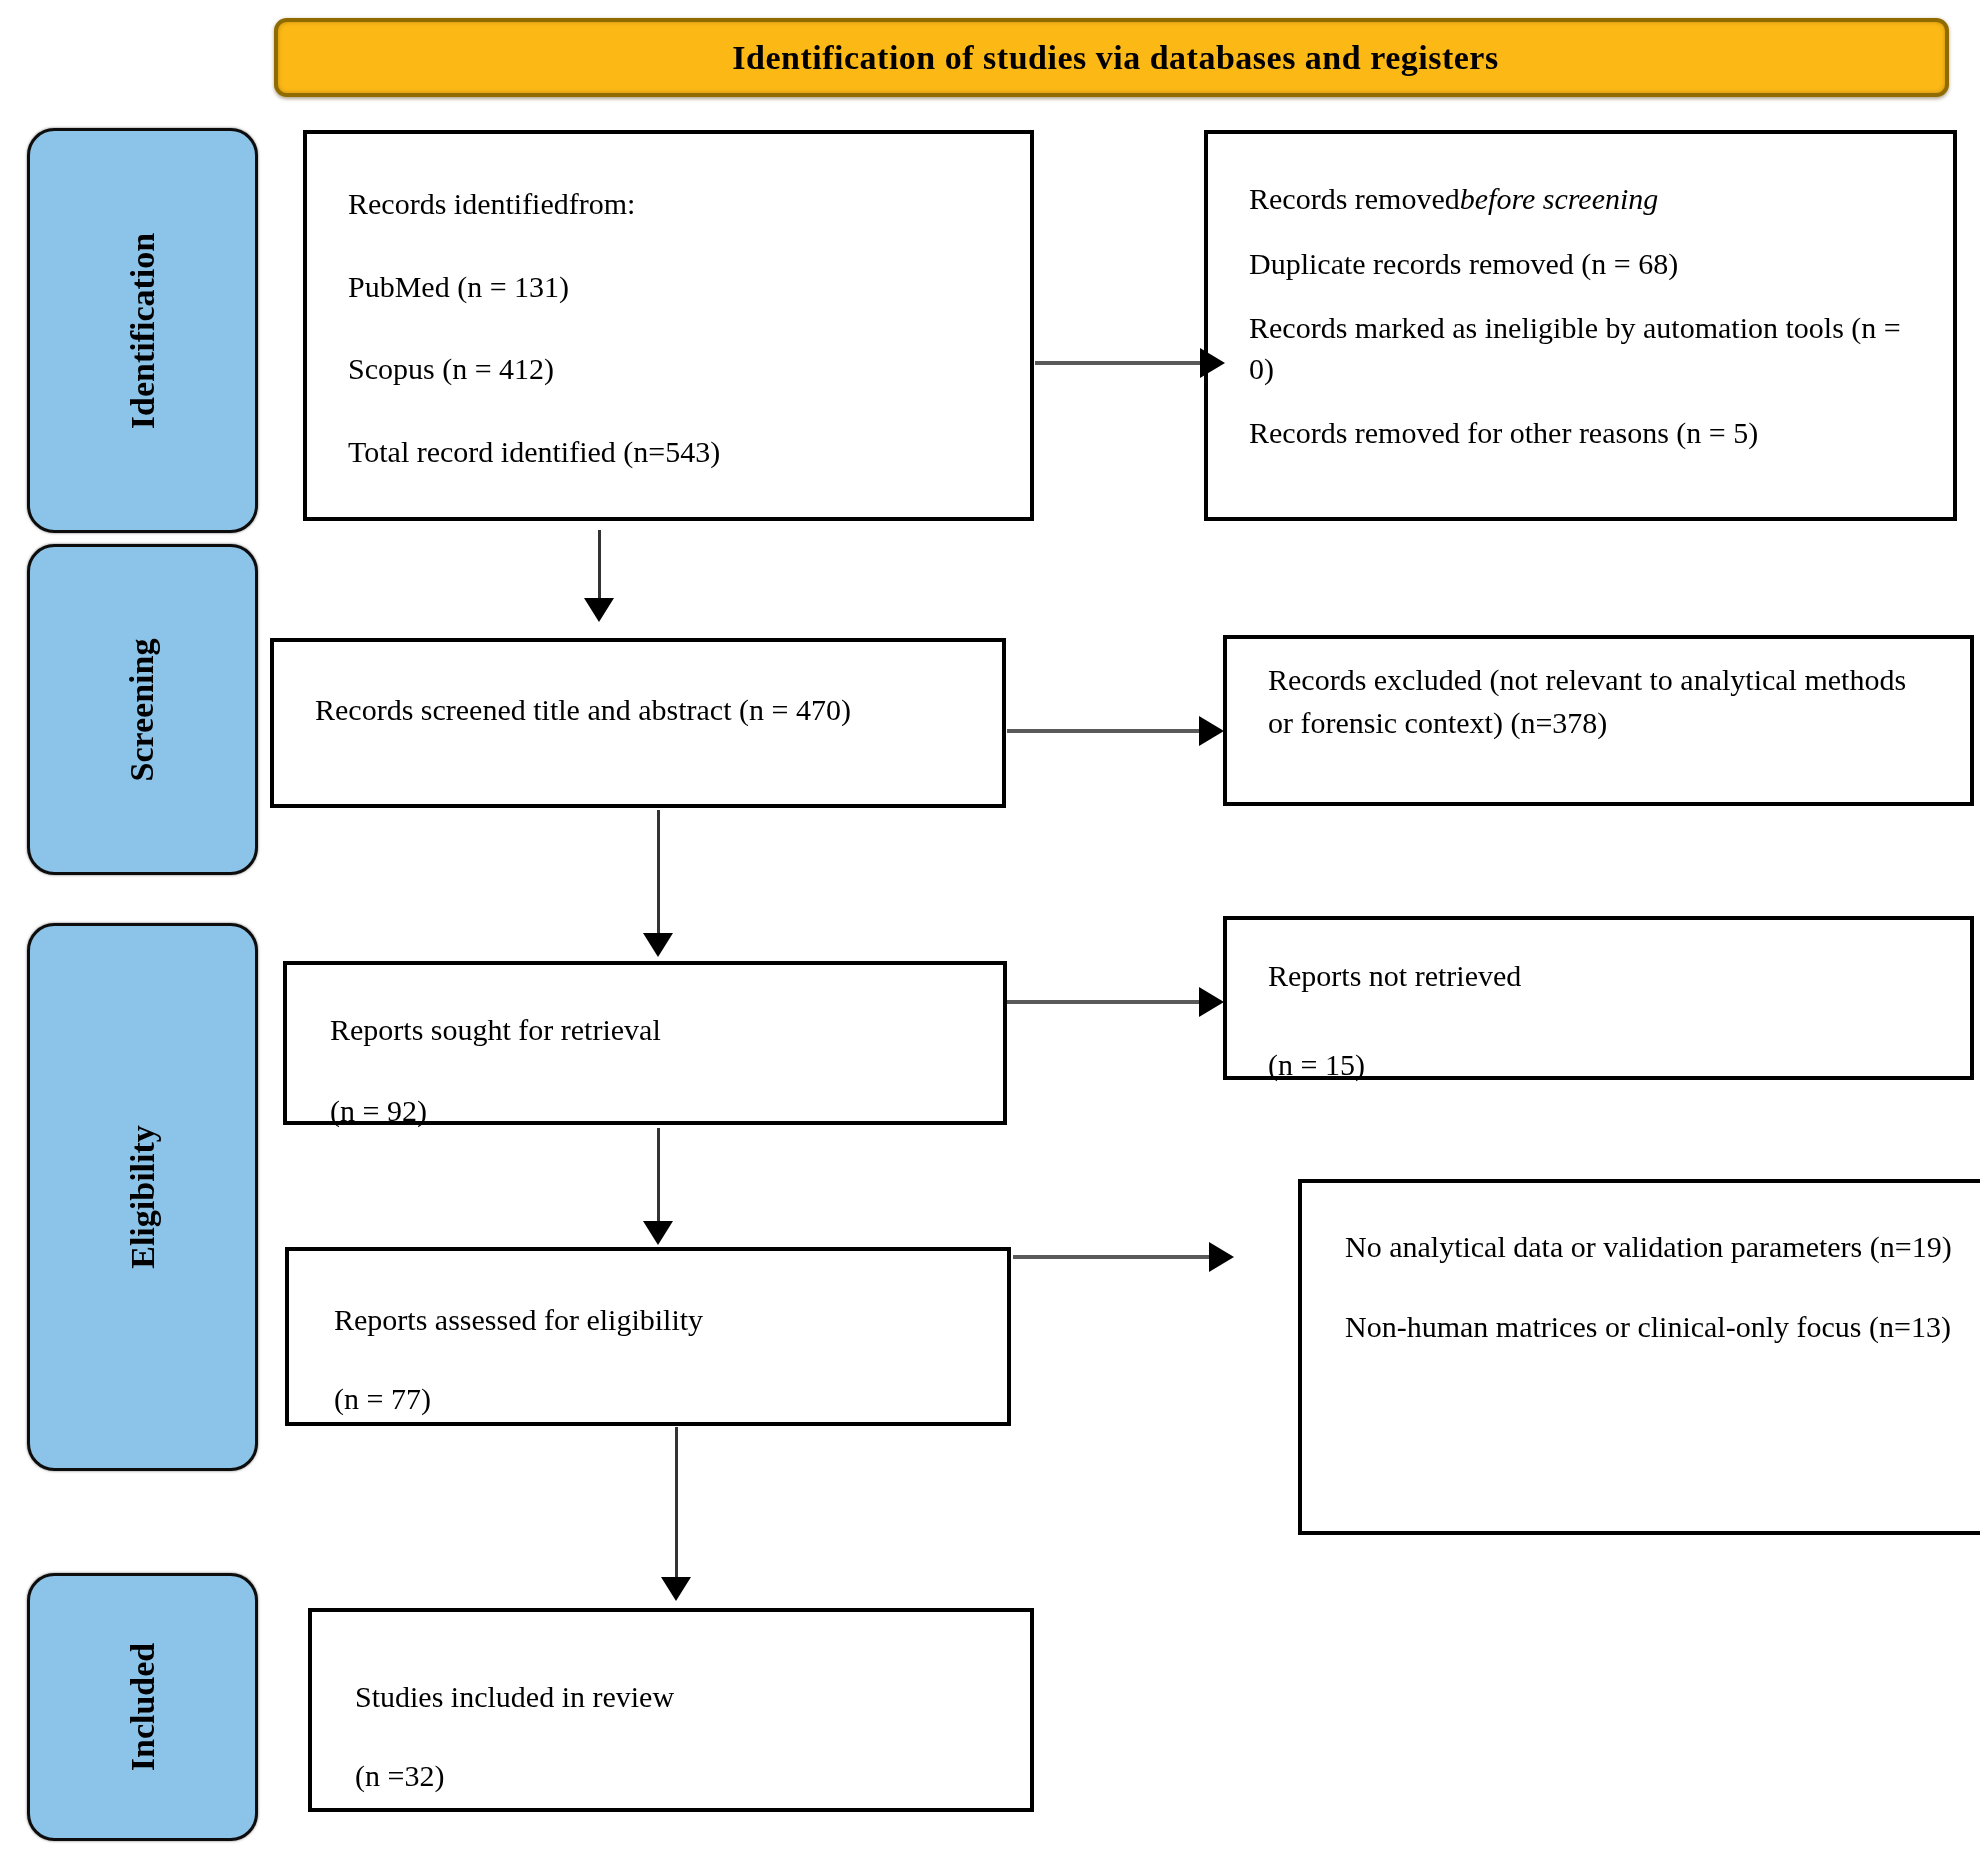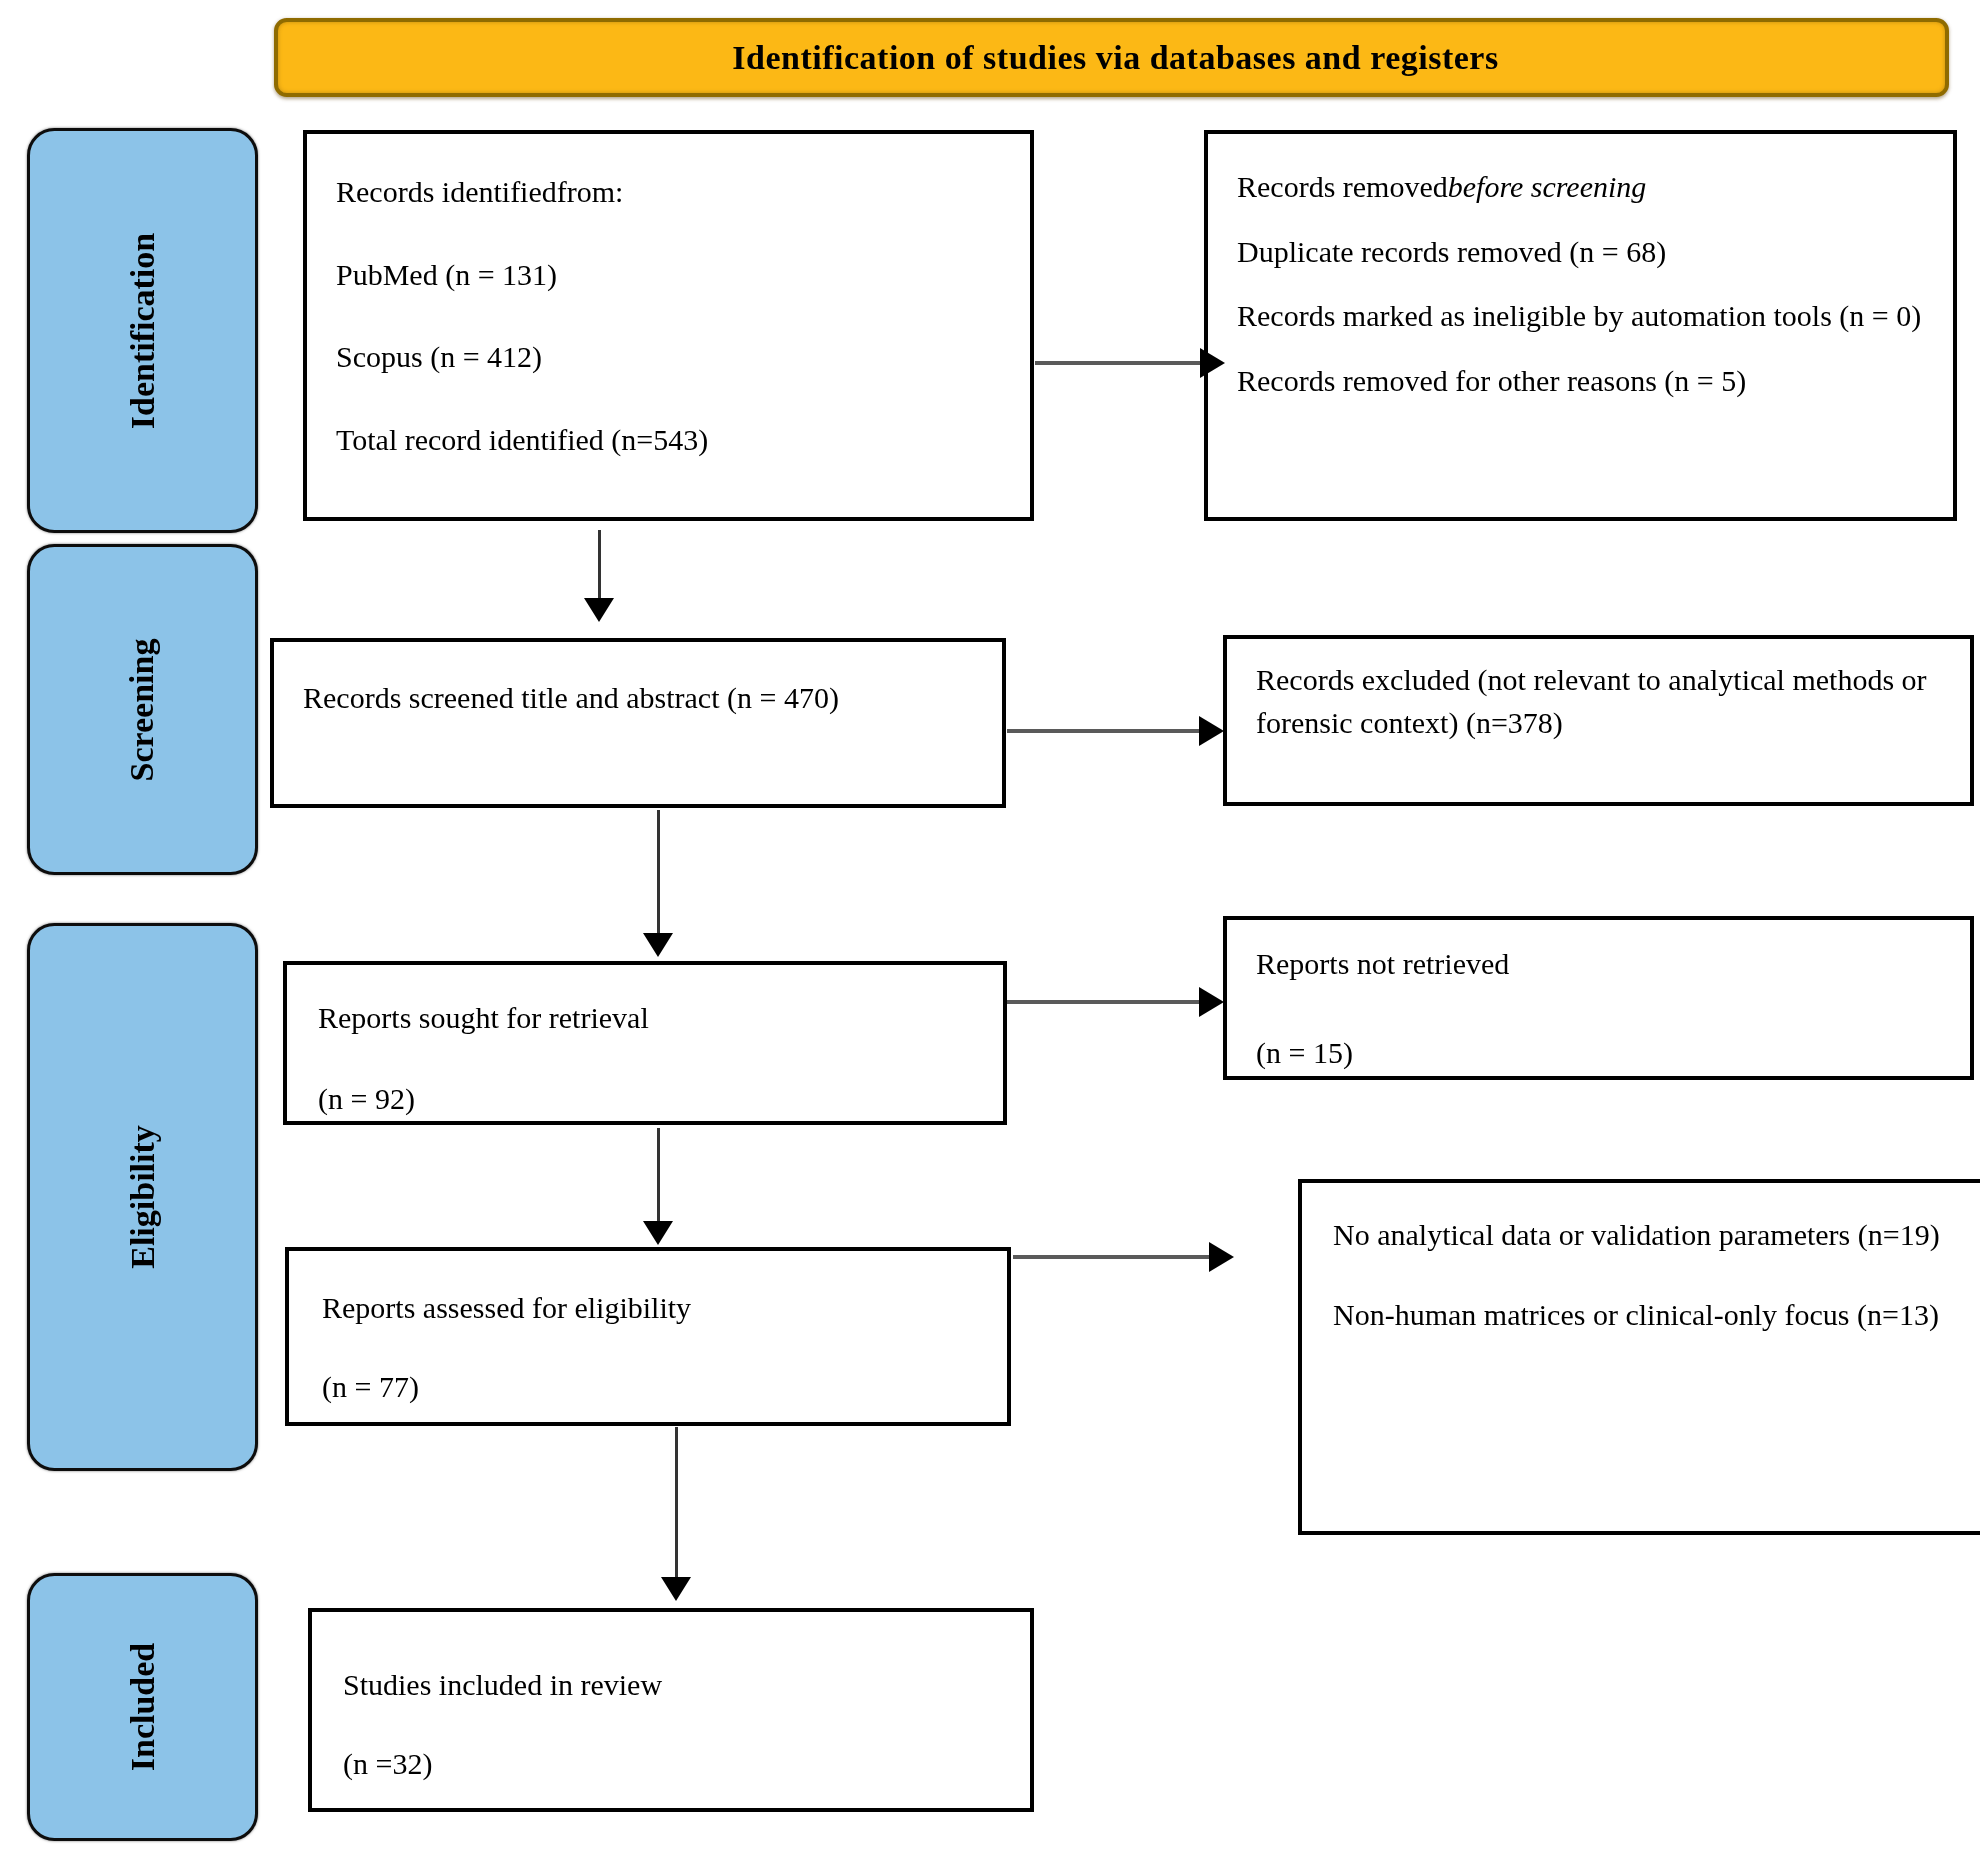--- a/index.html
+++ b/index.html
@@ -54,32 +54,32 @@
 
   
   .fbox {
     position: absolute;
     background: #ffffff;
     border: 4.6px solid #000000;
     box-sizing: border-box;
     font-size: 30px;
     line-height: 1.35;
   }
-  .fbox p { margin: 0; }
+  .fbox p { margin: 12px; }
 
   #box-identified { left: 303px; top: 130px; width: 731px; height: 391px; padding: 38px 25.6px 0 29px; }
   #box-identified p { margin-bottom: 42px; }
 
   #box-removed { left: 1204px; top: 130px; width: 753px; height: 391px; padding: 33px 18.3px 0 29px; }
   #box-removed p { margin-bottom: 24px; }
   #box-removed .it { font-style: italic; }
 
   #box-screened { left: 270px; top: 638px; width: 736px; height: 170px; padding: 33px 37px 0 29px; line-height: 1.5; }
 
-  #box-excluded { left: 1223px; top: 635px; width: 751px; height: 171px; padding: 20px 22px 0 29px; line-height: 1.42; }
+  #box-excluded { left: 1223px; top: 635px; width: 751px; height: 171px; padding: 8px 22px 0 29px; line-height: 1.42; }
 
   #box-sought { left: 283px; top: 961px; width: 724px; height: 164px; padding: 33px 27.4px 0 31px; }
   #box-sought .count { margin-top: 40px; }
 
   #box-notretrieved { left: 1223px; top: 916px; width: 751px; height: 164px; padding: 24px 22px 0 29px; }
   #box-notretrieved .count { margin-top: 48px; }
 
   #box-assessed { left: 285px; top: 1247px; width: 726px; height: 179px; padding: 37px 27.4px 0 33px; }
   #box-assessed .count { margin-top: 38px; }
 

